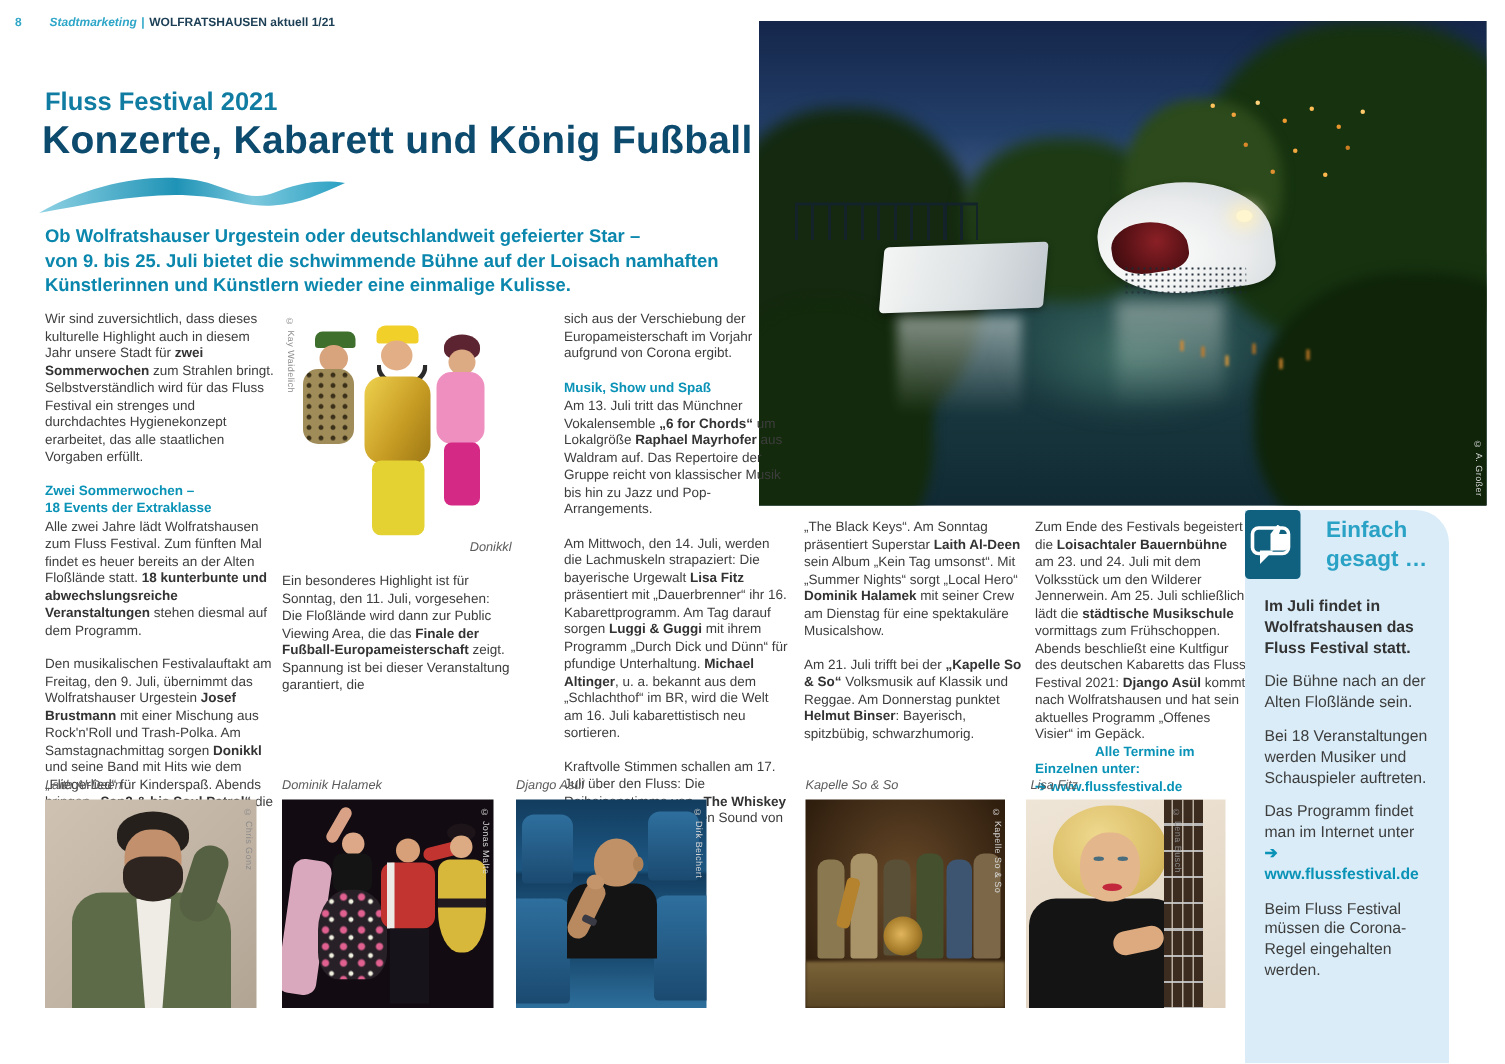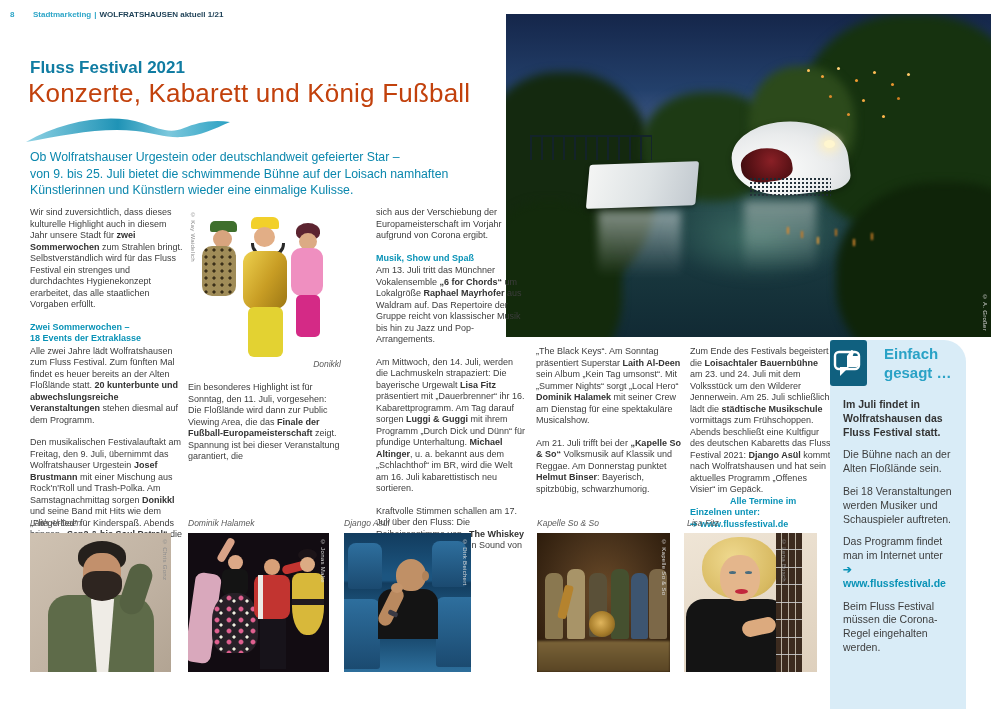--- a/index.html
+++ b/index.html
@@ -2,29 +2,29 @@
 <html><head>
 <meta charset="utf-8">
 <style>
   html,body{margin:0;padding:0;background:#ffffff;}
   .page{position:relative;width:1003px;height:709px;background:#fff;overflow:hidden;
         font-family:"Liberation Sans",sans-serif;color:#3d3d3d;}
 
   
   .hdr{position:absolute;left:10px;top:10px;font-size:8px;font-weight:bold;white-space:nowrap;}
   .hdr .pnum{color:#2ea6c8;display:inline-block;width:23px;}
-  .hdr .psec{color:#2ea6c8;}
+  .hdr .psec{color:#2ea6c8;font-style:italic;}
   .hdr .psep{color:#2ea6c8;padding:0 3px;}
   .hdr .piss{color:#1c3f55;}
 
   
   .kicker{position:absolute;left:30px;top:58px;margin:0;font-size:17px;font-weight:bold;color:#107ca2;}
-  .headline{position:absolute;left:28px;top:78px;margin:0;font-size:26px;font-weight:normal;color:#c2410c;letter-spacing:.2px;}
+  .headline{position:absolute;left:28px;top:78px;margin:0;font-size:26px;font-weight:bold;color:#0c4a6e;letter-spacing:.2px;}
   .wave{position:absolute;left:24px;top:110px;}
-  .lead{position:absolute;left:30px;top:149px;margin:0;width:480px;font-size:12.3px;font-weight:normal;
+  .lead{position:absolute;left:30px;top:149px;margin:0;width:480px;font-size:12.3px;font-weight:bold;
         color:#0b87ad;line-height:16.5px;white-space:pre-line;}
 
   
   .col{position:absolute;font-size:9px;line-height:11.5px;color:#3d3d3d;}
   .col p.para{margin:0 0 11px 0;}
   .col b{color:#333;}
   .subhead{margin:0 0 1px 0;font-size:9px;line-height:11.5px;color:#0a93b7;white-space:pre-line;}
   .tealb{color:#0a93b7;font-weight:bold;margin-left:40px;}
   .linkseg{color:#0a93b7;font-weight:bold;cursor:pointer;}
   .c1{left:30px;top:207px;width:153px;}
@@ -240,21 +240,21 @@
     <div class="fig dk-torso-r"></div>
     <div class="fig dk-tights-r"></div>
     <span class="credit-v" style="left:2px;top:5px;">© Kay Waidelich</span>
   </div>
   <div class="caption" style="left:188px;top:359px;width:153px;text-align:right;">Donikkl</div>
 
   <div class="col c1">
       <p class="para">Wir sind zuversichtlich, dass dieses kulturelle Highlight auch in diesem Jahr unsere Stadt für <b>zwei Sommerwochen</b> zum Strahlen bringt. Selbstverständlich wird für das Fluss Festival ein strenges und durchdachtes Hygienekonzept erarbeitet, das alle staatlichen Vorgaben erfüllt.</p>
       <h3 class="subhead">Zwei Sommerwochen –
 18 Events der Extraklasse</h3>
-      <p class="para">Alle zwei Jahre lädt Wolfratshausen zum Fluss Festival. Zum fünften Mal findet es heuer bereits an der Alten Floßlände statt. <b>20 kunterbunte und abwechslungsreiche Veranstaltungen</b> stehen diesmal auf dem Programm.</p>
+      <p class="para">Alle zwei Jahre lädt Wolfratshausen zum Fluss Festival. Zum fünften Mal findet es heuer bereits an der Alten Floßlände statt. <b>18 kunterbunte und abwechslungsreiche Veranstaltungen</b> stehen diesmal auf dem Programm.</p>
       <p class="para">Den musikalischen Festivalauftakt am Freitag, den 9. Juli, übernimmt das Wolfratshauser Urgestein <b>Josef Brustmann</b> mit einer Mischung aus Rock'n'Roll und Trash-Polka. Am Samstagnachmittag sorgen <b>Donikkl</b> und seine Band mit Hits wie dem „Fliegerlied“ für Kinderspaß. Abends bringen <b>„San2 &amp; his Soul Patrol“</b> die Flussbühne mit Funk und Soul zum Beben.</p>
     </div>
   <div class="col c2">
       <p class="para">Ein besonderes Highlight ist für Sonntag, den 11. Juli, vorgesehen: Die Floßlände wird dann zur Public Viewing Area, die das <b>Finale der Fußball-Europameisterschaft</b> zeigt. Spannung ist bei dieser Veranstaltung garantiert, die</p>
     </div>
   <div class="col c3">
       <p class="para">sich aus der Verschiebung der Europameisterschaft im Vorjahr aufgrund von Corona ergibt.</p>
       <h3 class="subhead">Musik, Show und Spaß</h3>
       <p class="para">Am 13. Juli tritt das Münchner Vokalensemble <b>„6 for Chords“</b> um Lokalgröße <b>Raphael Mayrhofer</b> aus Waldram auf. Das Repertoire der Gruppe reicht von klassischer Musik bis hin zu Jazz und Pop-Arrangements.</p>
       <p class="para">Am Mittwoch, den 14. Juli, werden die Lachmuskeln strapaziert: Die bayerische Urgewalt <b>Lisa Fitz</b> präsentiert mit „Dauerbrenner“ ihr 16. Kabarettprogramm. Am Tag darauf sorgen <b>Luggi &amp; Guggi</b> mit ihrem Programm „Durch Dick und Dünn“ für pfundige Unterhaltung. <b>Michael Altinger</b>, u. a. bekannt aus dem „Schlachthof“ im BR, wird die Welt am 16. Juli kabarettistisch neu sortieren.</p>

